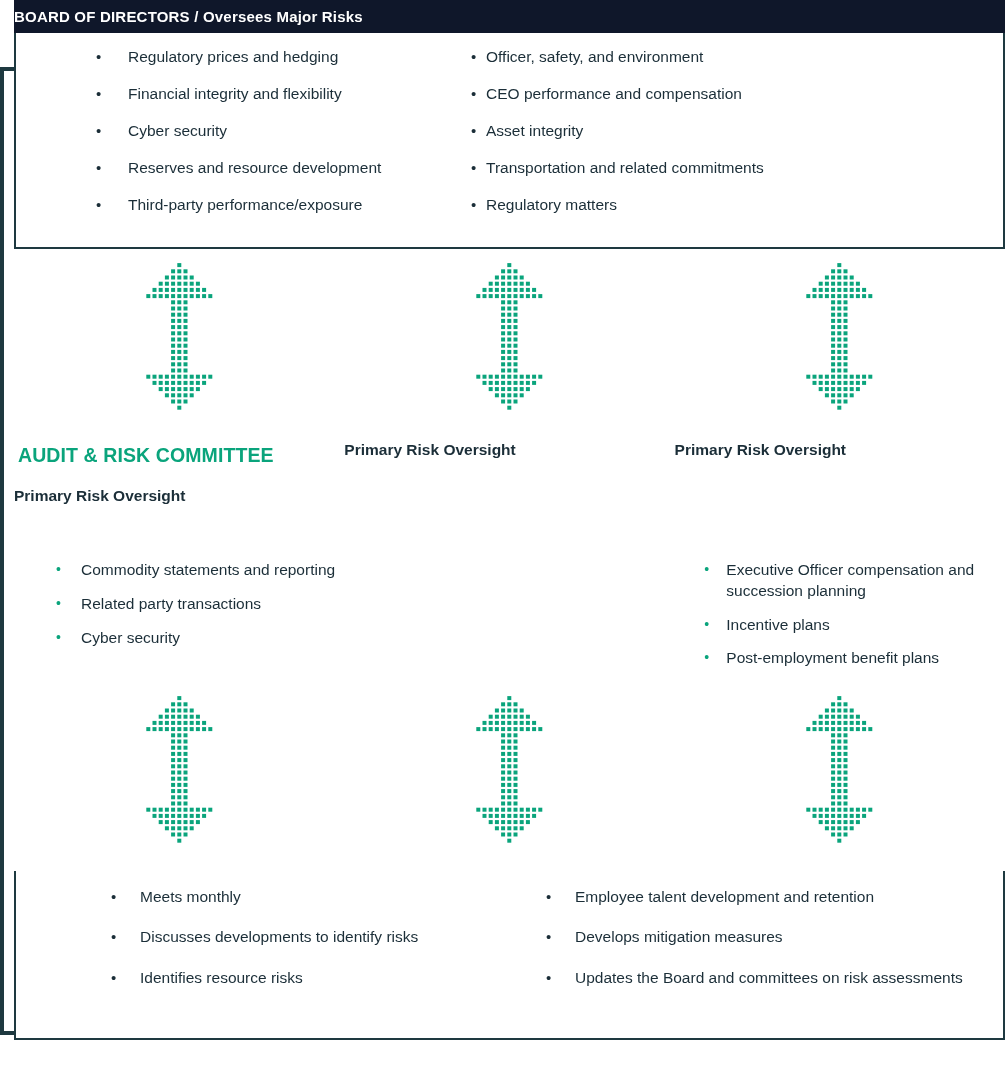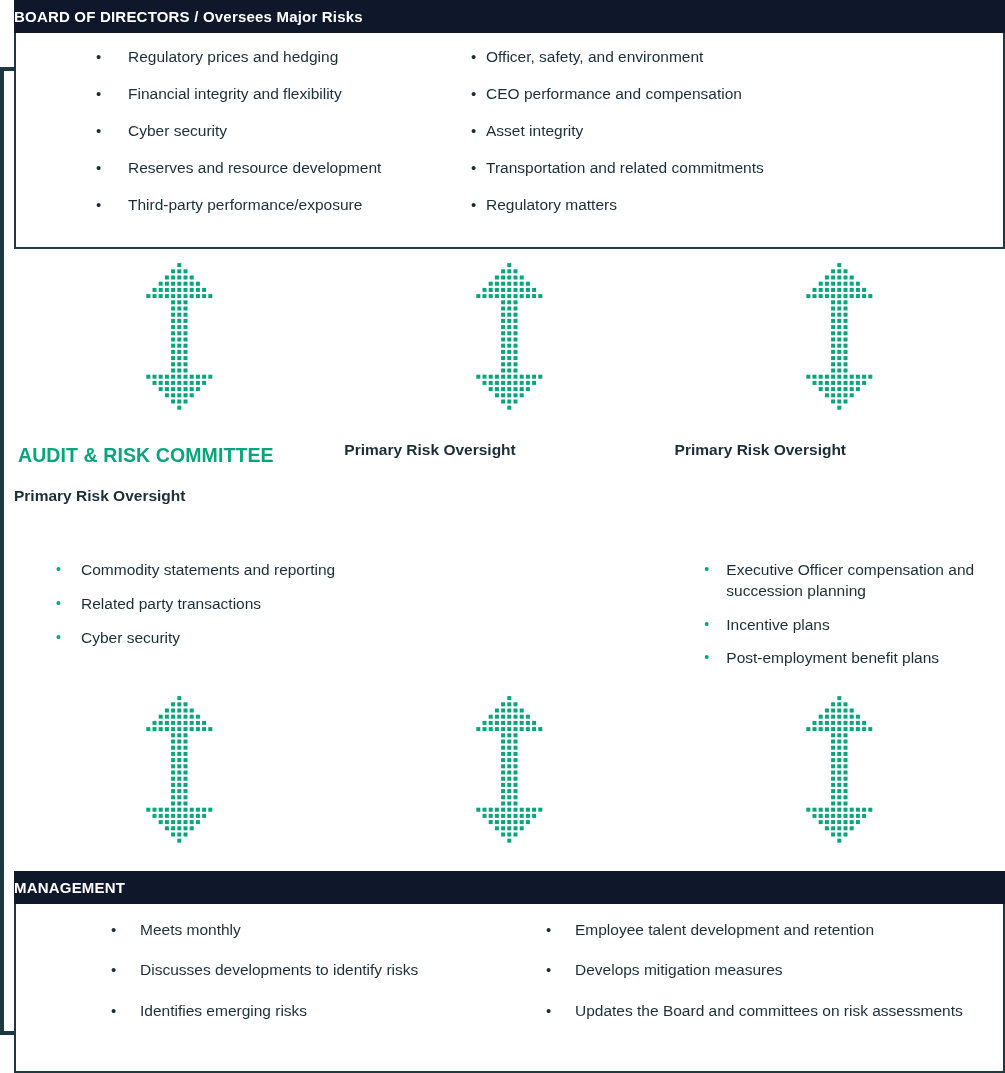--- a/index.html
+++ b/index.html
@@ -970,35 +970,34 @@
             <rect x="38.30" y="137.50" width="4" height="4" fill="#0aa47c"></rect>
             <rect x="44.50" y="137.50" width="4" height="4" fill="#0aa47c"></rect>
             <rect x="38.30" y="143.70" width="4" height="4" fill="#0aa47c"></rect>
           </svg>
       </div>
     </div>
 
   </div>
 
   <div class="panel" id="mgmt-panel">
-    <div class="panel-header">MANAGEMENT</div>
     <div class="panel-body">
       <div class="two-col">
         <div class="col-left-wide">
           <div class="bullet-row">
             <span class="b-dot">•</span>
             <span class="b-text">Meets monthly</span>
           </div>
           <div class="bullet-row">
             <span class="b-dot">•</span>
             <span class="b-text">Discusses developments to identify risks</span>
           </div>
           <div class="bullet-row">
             <span class="b-dot">•</span>
-            <span class="b-text">Identifies emerging risks</span>
+            <span class="b-text">Identifies resource risks</span>
           </div>
         </div>
         <div class="col-right-wide">
           <div class="bullet-row">
             <span class="b-dot">•</span>
             <span class="b-text">Employee talent development and retention</span>
           </div>
           <div class="bullet-row">
             <span class="b-dot">•</span>
             <span class="b-text">Develops mitigation measures</span>

